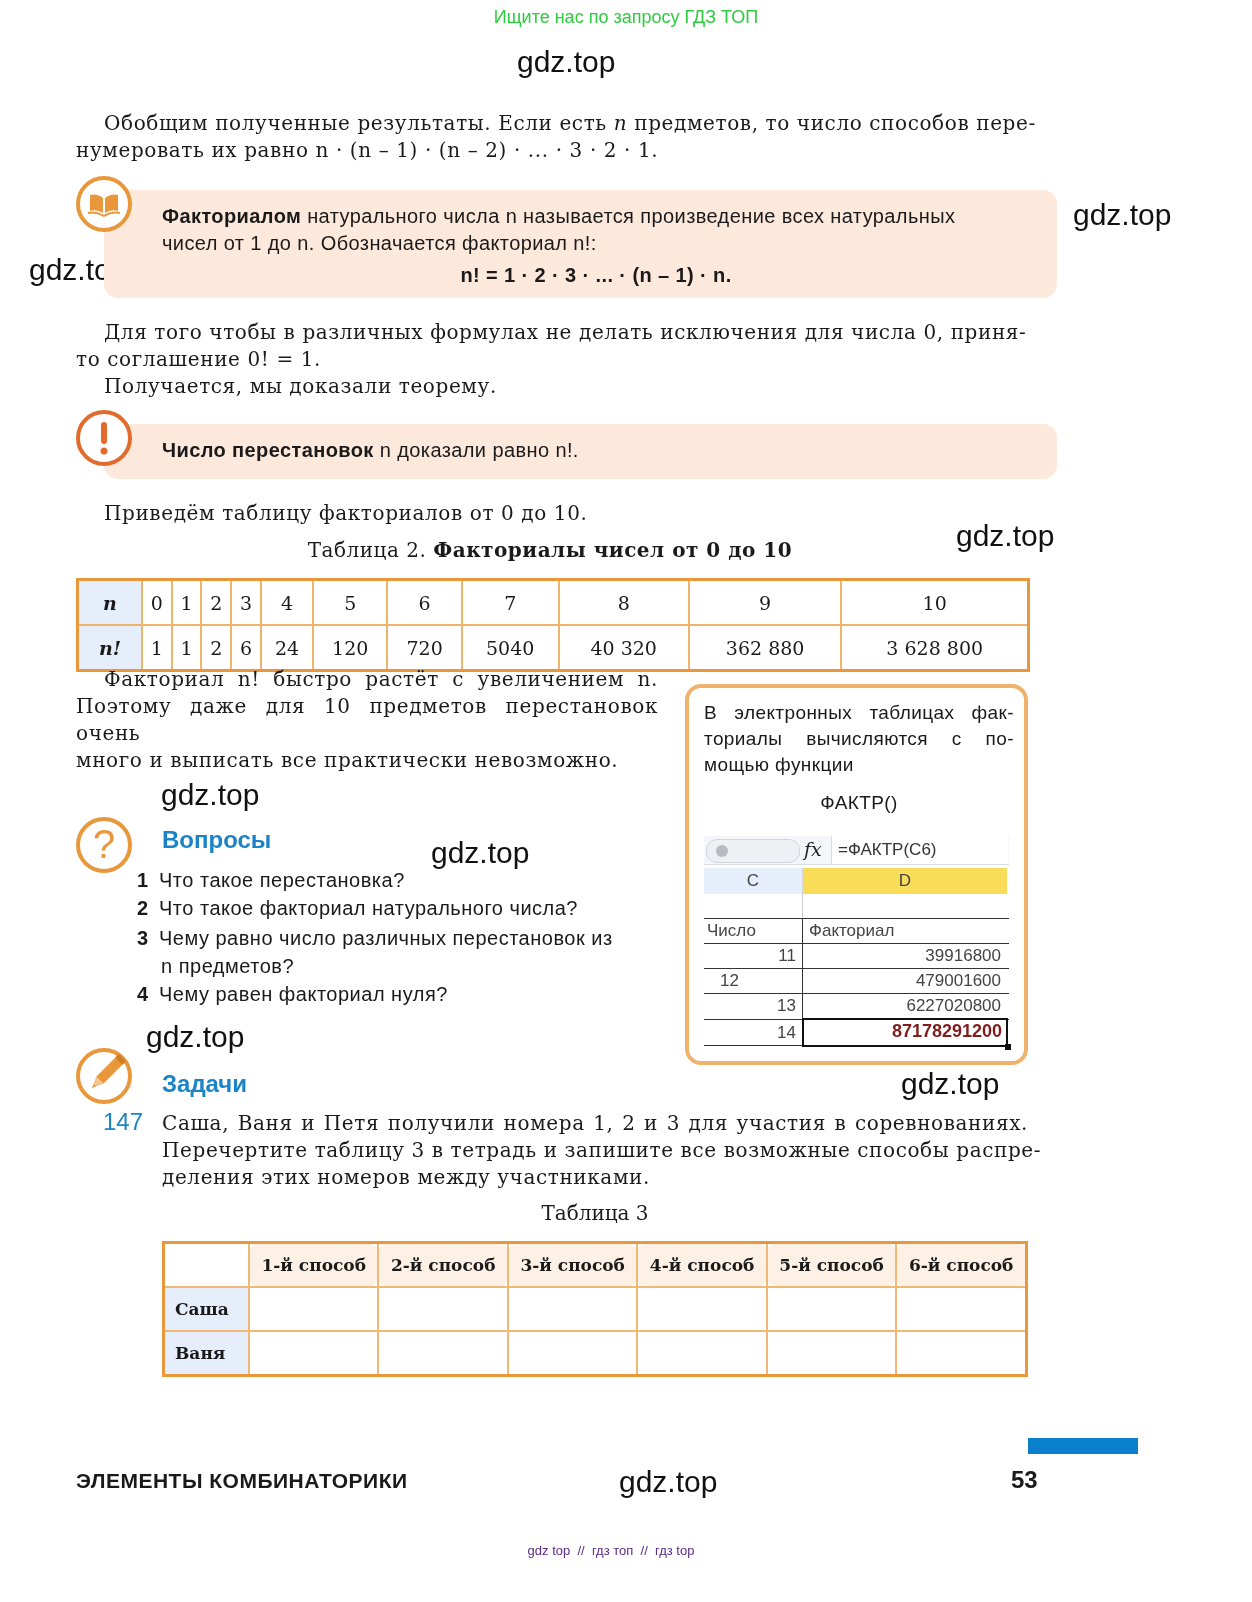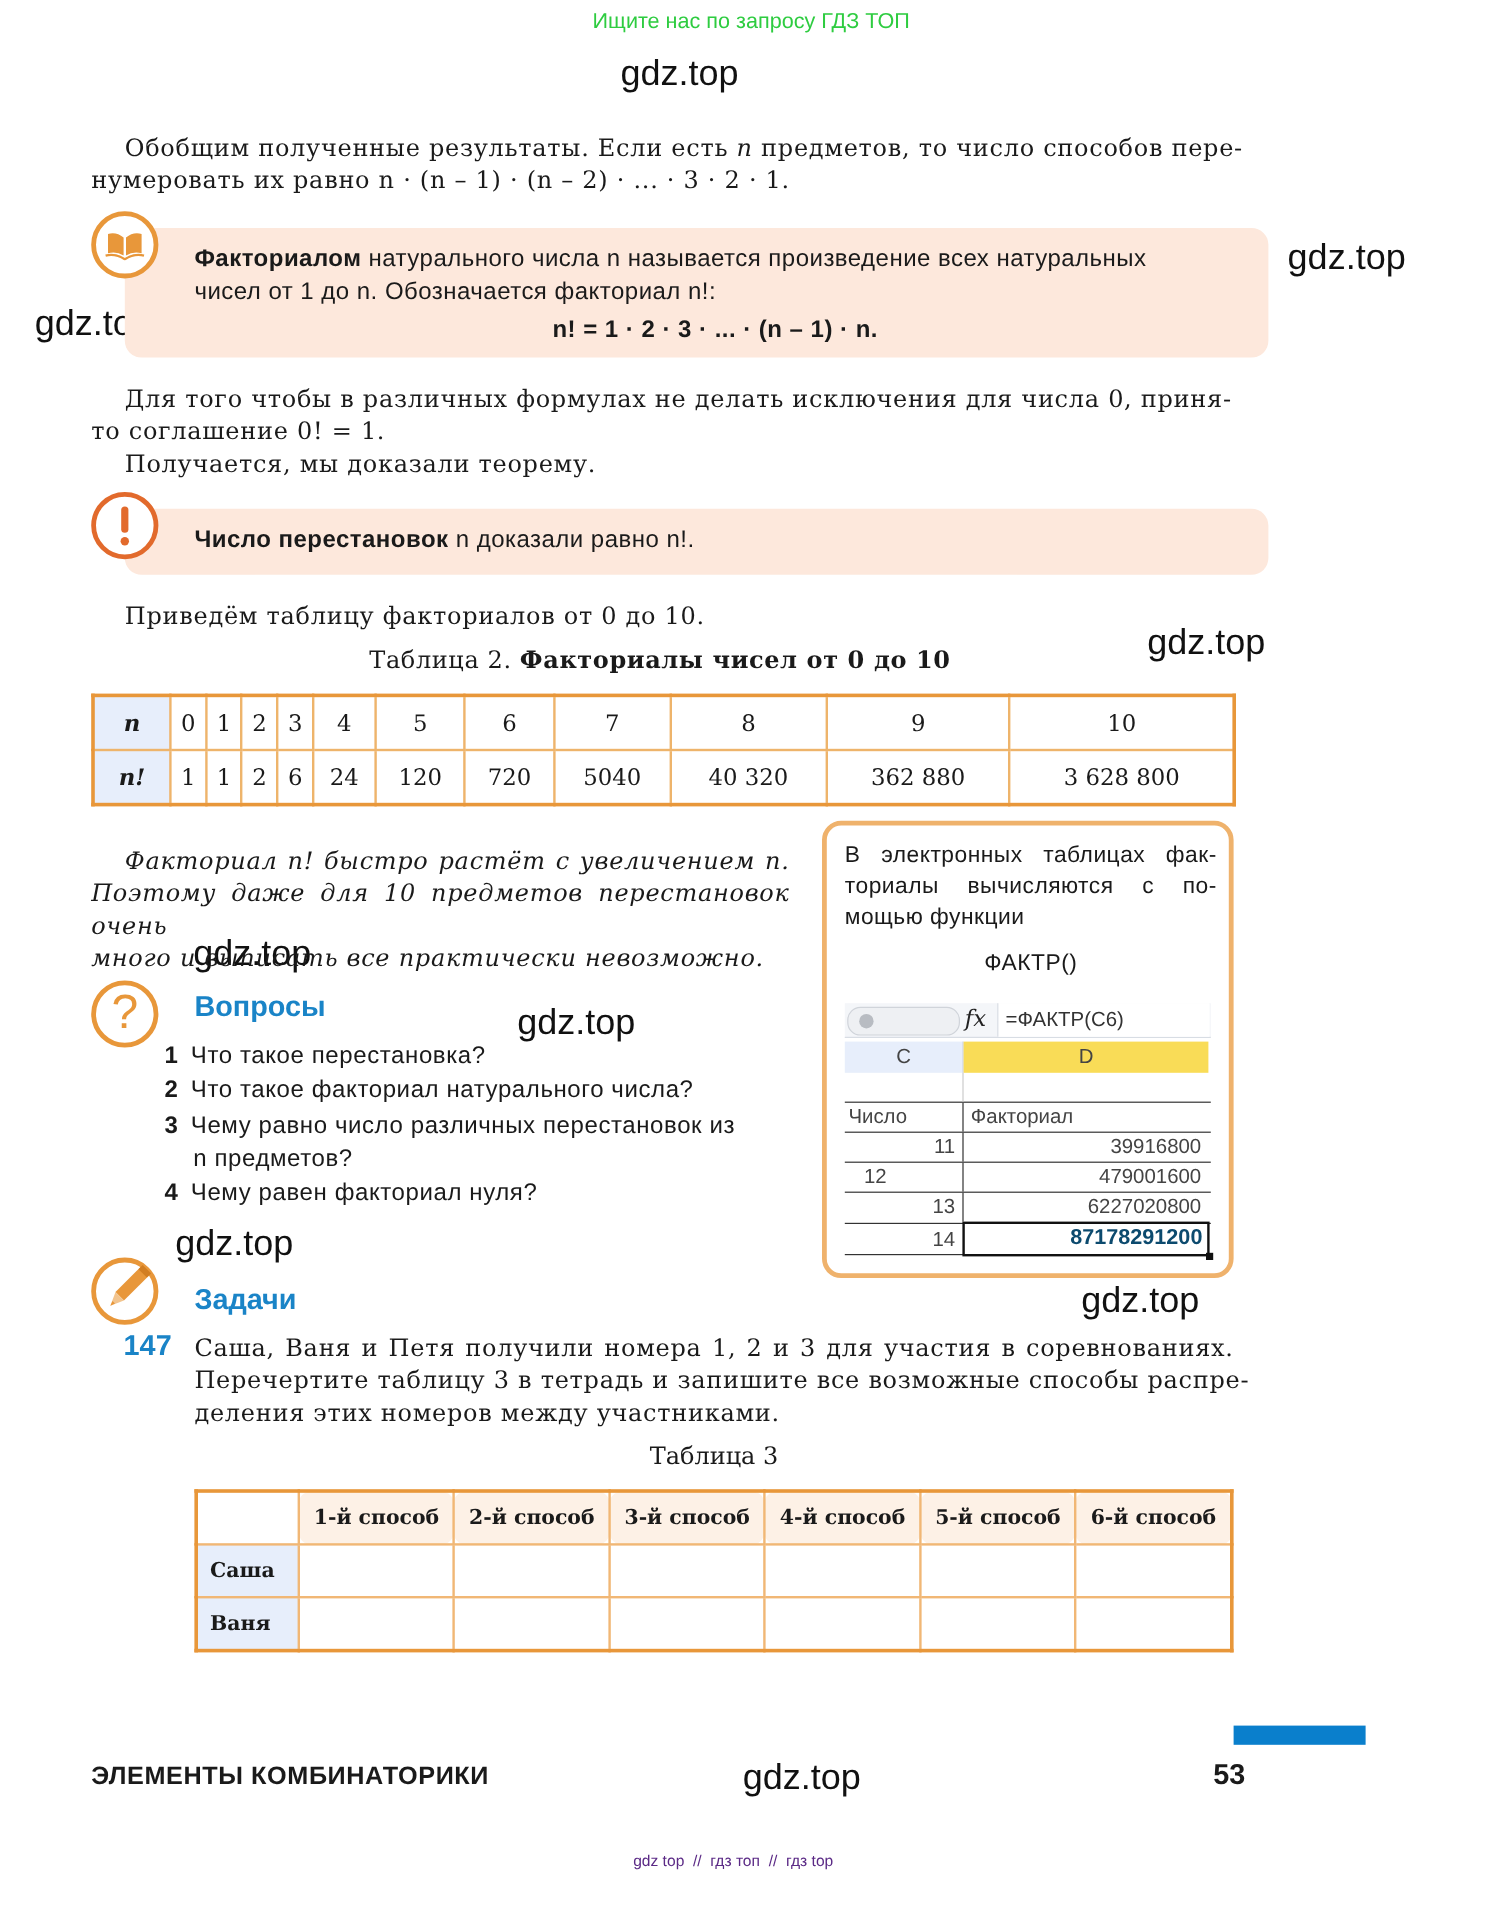--- a/index.html
+++ b/index.html
@@ -132,21 +132,21 @@
     <td>120</td>
     <td>720</td>
     <td>5040</td>
     <td>40 320</td>
     <td>362 880</td>
     <td>3 628 800</td>
   </tr>
 </tbody>
   </table>
 
-<div class="abs serif para" style="left:76px;top:704px;width:582px;font-style:italic;">
+<div class="abs serif para" style="left:76px;top:666px;width:582px;">
   <div class="indent" style="text-align-last:justify;">Факториал n! быстро растёт с увеличением n.</div>
   <div style="text-align-last:justify;">Поэтому даже для 10 предметов перестановок очень</div>
   <div>много и выписать все практически невозможно.</div>
 </div>
 
 <div class="abs side-box" style="left:685px;top:684px;width:343px;height:381px;">
   <div class="abs sans" style="left:15px;top:12px;width:310px;font-size:19px;line-height:26px;letter-spacing:0.4px;">
     <div style="text-align-last:justify;">В электронных таблицах фак-</div>
     <div style="text-align-last:justify;">ториалы вычисляются с по-</div>
     <div>мощью функции</div>
@@ -193,21 +193,21 @@
       <div class="abs" style="left:99px;width:198px;text-align:right;top:2px;">479001600</div>
     </div>
     <div class="row" style="top:158px;height:24px;">
       <div class="abs" style="left:0;width:92px;text-align:right;top:2px;">13</div>
       <div class="abs" style="left:98px;top:0;height:24px;border-left:1.5px solid #333;"></div>
       <div class="abs" style="left:99px;width:198px;text-align:right;top:2px;">6227020800</div>
     </div>
     <div class="row" style="top:183px;height:25px;border-bottom:1px solid #333;border-top:1px solid #333;">
       <div class="abs" style="left:0;width:92px;text-align:right;top:3px;">14</div>
       <div class="abs" style="left:98px;top:-2px;width:202px;height:25px;border:2px solid #111;">
-        <div class="abs" style="right:4px;top:1px;font-weight:bold;color:#0c4a6e;font-size:18px;">87178291200</div>
+        <div class="abs" style="right:4px;top:1px;font-weight:bold;color:#7f1d1d;font-size:18px;">87178291200</div>
         <div class="abs" style="right:-5px;bottom:-5px;width:6px;height:6px;background:#111;"></div>
       </div>
     </div>
   </div>
 </div>
 
 <div class="abs icon-circle" style="left:76px;top:817px;width:56px;height:56px;">
   <span class="sans" style="font-size:40px;color:#e8973a;line-height:1;margin-top:-2px;">?</span>
 </div>
 <div class="abs section-title" style="left:162px;top:826px;">Вопросы</div>
@@ -222,21 +222,21 @@
   <svg width="40" height="40" viewBox="0 0 40 40" style="overflow:visible;">
     <g transform="rotate(45 20 20)">
       <rect x="15" y="-6" width="10" height="32" fill="#e8973a"></rect>
       <rect x="15" y="-6" width="10" height="5" fill="#d27e22"></rect>
       <polygon points="15,26 25,26 20,37" fill="#f2c48e"></polygon>
       <polygon points="18.5,33 21.5,33 20,37" fill="#e8973a"></polygon>
     </g>
   </svg>
 </div>
 <div class="abs section-title" style="left:162px;top:1070px;">Задачи</div>
-<div class="abs sans" style="left:103px;top:1108px;font-size:24px;font-weight:bold;color:#1a84c7;">147</div>
+<div class="abs sans" style="left:103px;top:1108px;font-size:24px;font-weight:normal;color:#1a84c7;">147</div>
 <div class="abs serif para" style="left:162px;top:1110px;width:866px;">
   <div style="text-align-last:justify;white-space:nowrap;">Саша, Ваня и Петя получили номера 1, 2 и 3 для участия в соревнованиях.</div>
   <div style="text-align-last:justify;white-space:nowrap;">Перечертите таблицу 3 в тетрадь и запишите все возможные способы распре-</div>
   <div>деления этих номеров между участниками.</div>
 </div>
 
 <div class="abs serif" style="left:162px;width:866px;top:1201px;text-align:center;font-size:20px;">Таблица 3</div>
 <table class="abs t3" style="left:162px;top:1241px;width:866px;">
   <tbody>
       <tr>

